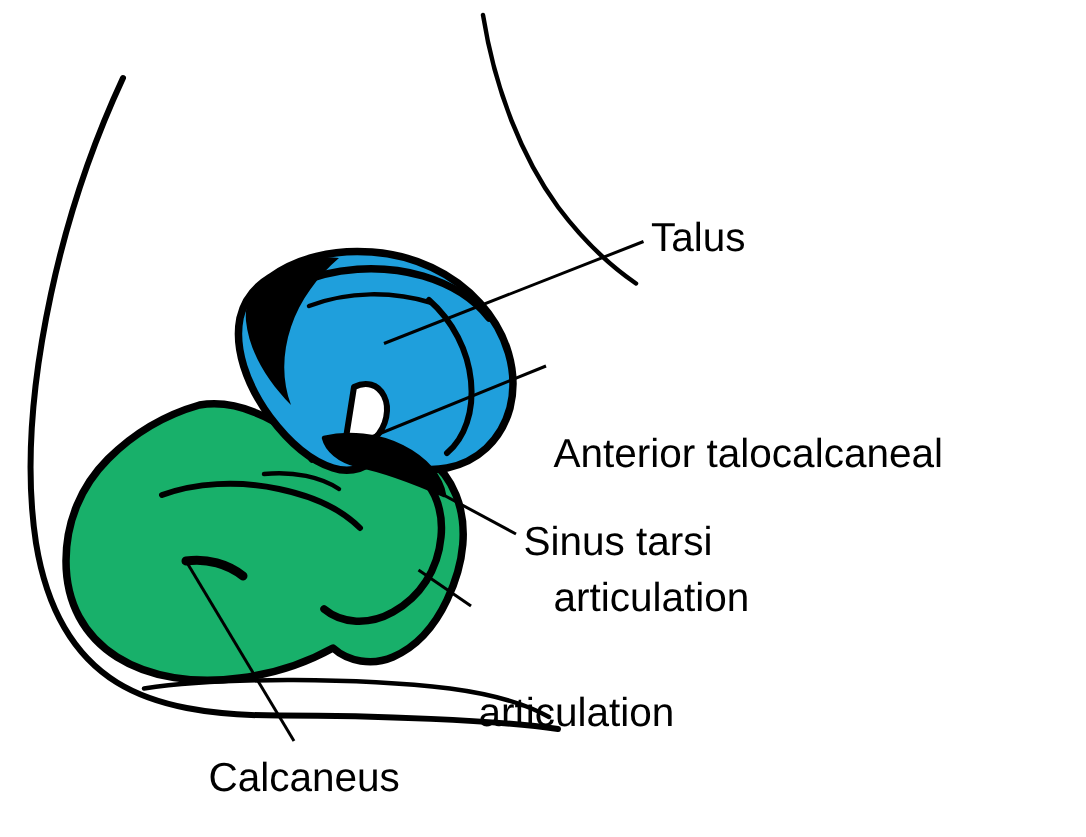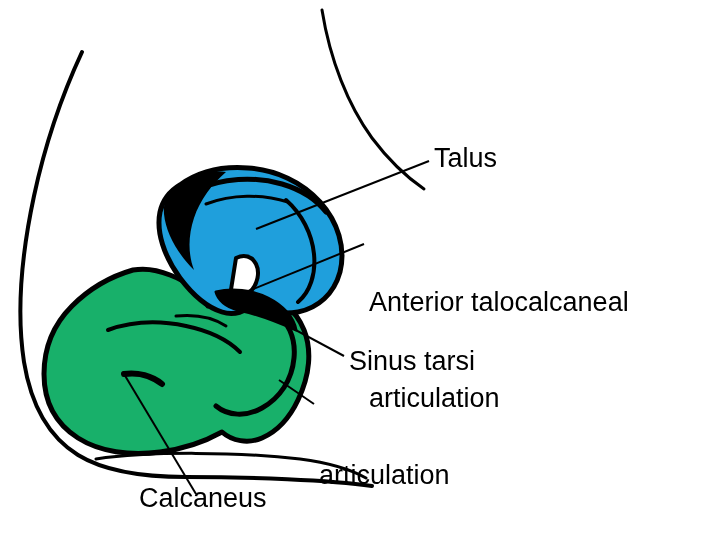--- a/index.html
+++ b/index.html
@@ -94,15 +94,15 @@
 
   <div class="label" style="left:369px; top:222px;">
     <div>Anterior talocalcaneal</div>
     <div>articulation</div>
   </div>
 
   <div class="label" style="left:319px; top:395px;">
     <div>articulation</div>
   </div>
 
-  <div class="label" style="left:139px; top:482px;">Calcaneus</div>
+  <div class="label" style="left:139px; top:502px;">Calcaneus</div>
 
 </div>
 
 </body></html>

